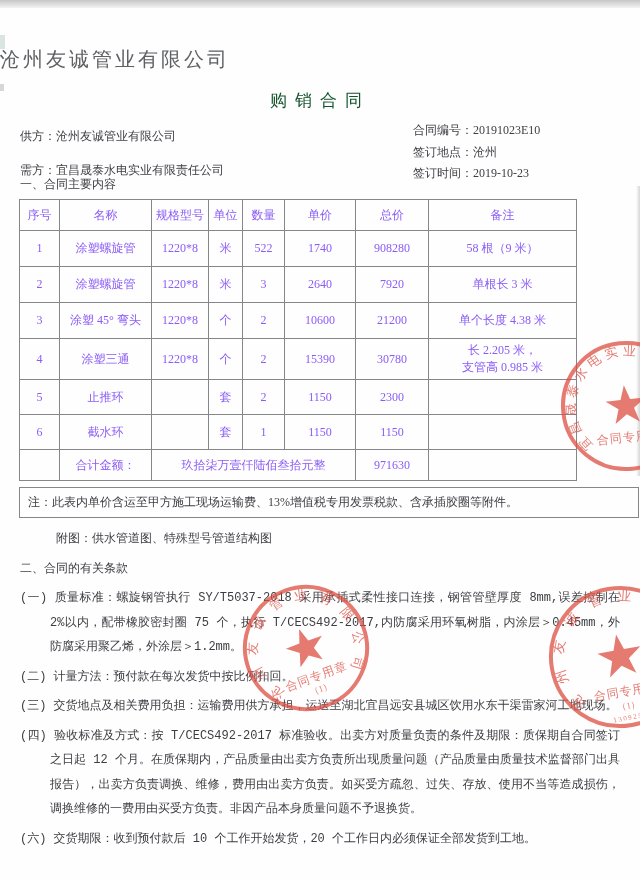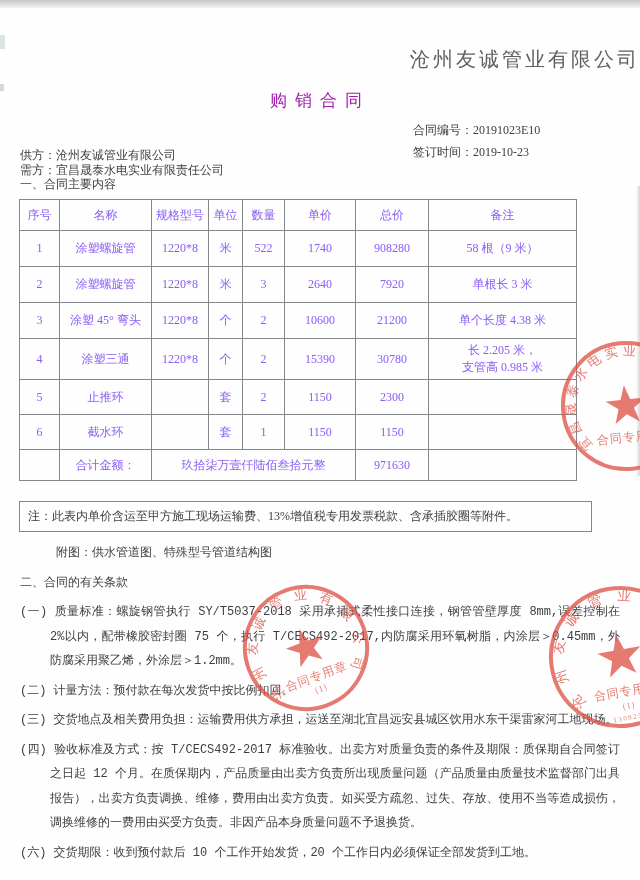--- a/index.html
+++ b/index.html
@@ -22,52 +22,52 @@
   .scan-left-mark2{
     position:absolute;left:0;top:84px;width:4px;height:7px;
     background:#bdbdbd;opacity:.6;
   }
   .scan-right-edge{
     position:absolute;right:0;top:186px;width:4px;height:290px;
     background:linear-gradient(to left,#d6d6d6,rgba(255,255,255,0));
   }
   .doc-title{
     padding-top:46px;
-    text-align:right;
+    text-align:left;
     font-size:20px;letter-spacing:3px;
     color:#5f6064;
   }
   .doc-subtitle{
     margin-top:16px;
     text-align:center;
     font-size:17px;letter-spacing:8px;
-    color:#a21caf;
+    color:#14532d;
   }
   .info{position:relative;margin:8px 20px 0 20px;height:52px;font-size:12px;}
-  .party-supplier{position:absolute;left:0;top:27px;}
+  .party-supplier{position:absolute;left:0;top:8px;}
   .party-buyer{position:absolute;left:0;top:42px;}
   .meta{position:absolute;left:393px;top:0;line-height:21.5px;}
   .sec-heading{margin:4px 20px 0 20px;font-size:12px;font-family:Liberation Mono, monospace;}
   .goods-table{
     margin:6px 0 0 19px;
     border-collapse:collapse;table-layout:fixed;
     width:557px;
     font-size:12px;color:#8b5cf6;
   }
   .goods-table th,.goods-table td{
     border:1px solid #85868a;
     text-align:center;vertical-align:middle;
     padding:1px 2px;
     font-weight:normal;
     white-space:pre-line;
     overflow:hidden;
   }
   .note-box{
     box-sizing:border-box;
-    margin:20px 0 0 19px;width:573px;
+    margin:6px 0 0 19px;width:620px;
     border:1px solid #85868a;
     padding:6px 8px;
     font-size:12px;
   }
   .attachment{margin:12px 20px 0 20px;font-size:12px;padding-left:36px;}
   .sec2-heading{margin:13px 20px 0 20px;font-size:12px;}
   .clauses{margin:9px 20px 0 20px;font-size:12px;font-family:Liberation Mono, monospace;}
   .clause{
     padding-left:30px;text-indent:-30px;
     line-height:24.5px;
@@ -89,20 +89,21 @@
   <div class="scan-right-edge"></div>
 
   <div class="doc-title">沧州友诚管业有限公司</div>
   <div class="doc-subtitle">购销合同</div>
 
   <div class="info">
     <div class="party-supplier">供方：沧州友诚管业有限公司</div>
     <div class="party-buyer">需方：宜昌晟泰水电实业有限责任公司</div>
     <div class="meta">
       <div>合同编号：20191023E10</div>
+      <div>签订地点：沧州</div>
       <div>签订时间：2019-10-23</div>
     </div>
   </div>
 
   <div class="sec-heading">一、合同主要内容</div>
 
   <table class="goods-table">
     <colgroup>
       <col style="width:40px">
         <col style="width:92px">

